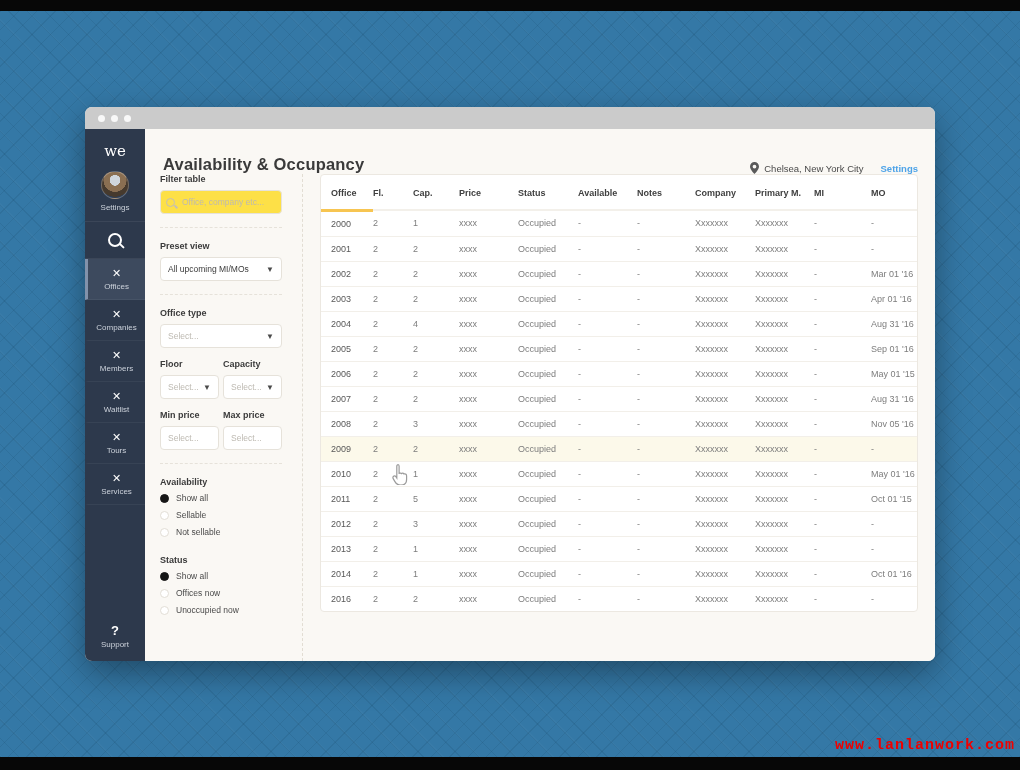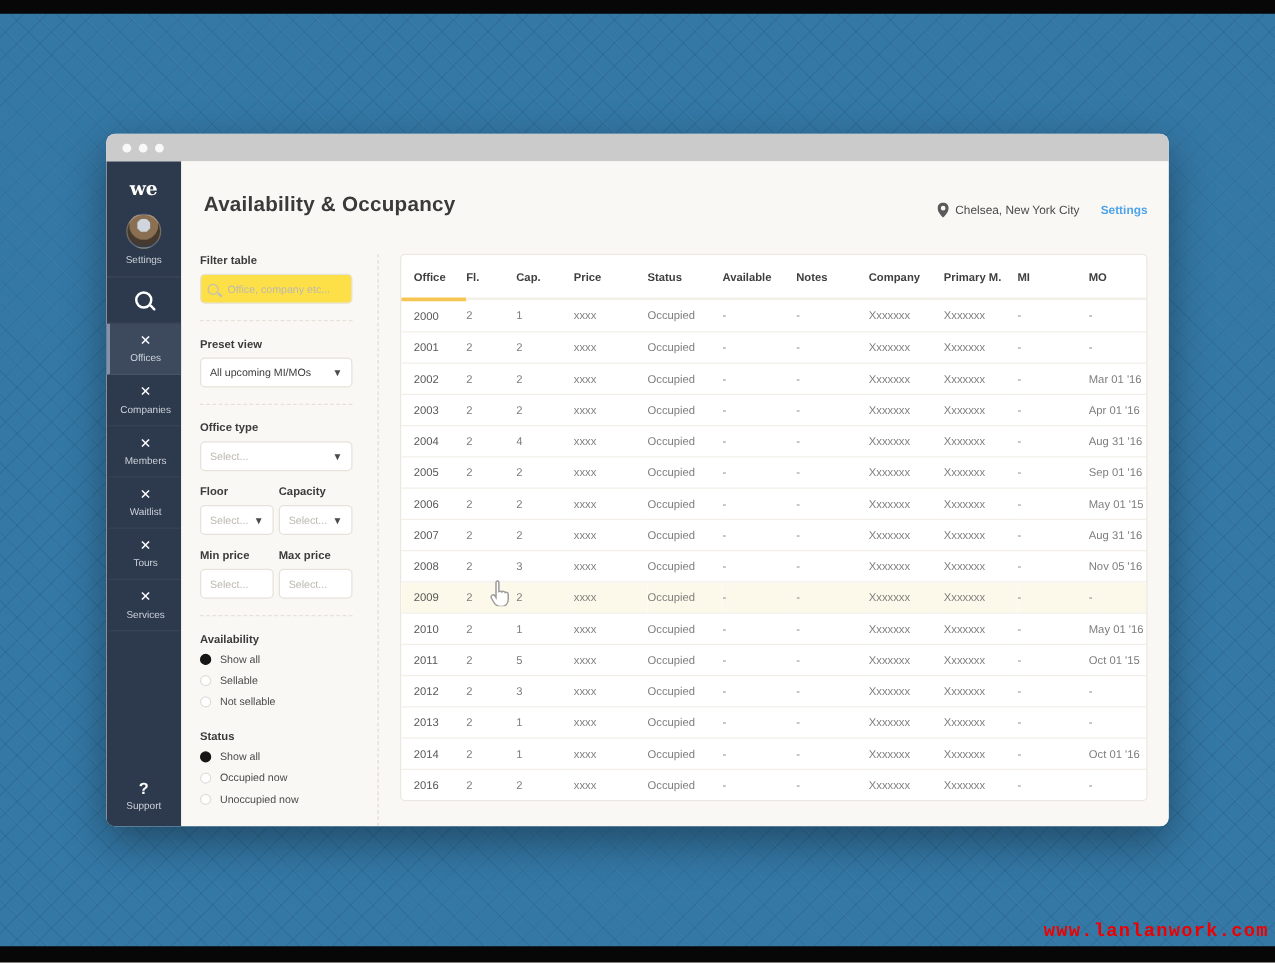--- a/index.html
+++ b/index.html
@@ -30,21 +30,21 @@
     border-radius:7px;overflow:hidden;background:#faf8f4;
     box-shadow:0 12px 34px rgba(0,0,0,.38);
   }
   .titlebar{height:22px;background:#cbcbcb;display:flex;align-items:center;padding-left:13px;gap:6px}
   .tdot{width:7px;height:7px;border-radius:50%;background:#fdfdfd;opacity:.9}
   .win-body{display:flex;height:532px;overflow:hidden}
 
   
   .sidebar{width:60px;background:#2d394c;display:flex;flex-direction:column;flex-shrink:0}
   .sb-top{padding-top:13px;text-align:center;border-bottom:1px solid rgba(255,255,255,.07);padding-bottom:9px}
-  .sb-logo{font-family:"DejaVu Serif","Liberation Serif",serif;font-weight:bold;color:#fff;font-size:15px}
+  .sb-logo{font-family:"DejaVu Serif","Liberation Serif",serif;font-weight:normal;color:#fff;font-size:15px}
   .sb-avatar{width:26px;height:26px;border-radius:50%;margin:11px auto 4px;
     background:radial-gradient(circle at 50% 32%, #cfd6dd 0 24%, #8a6f52 25% 52%, #463a2e 53% 74%, #2f3d52 75%);
     border:1px solid rgba(255,255,255,.25)}
   .sb-user-label{font-size:8px;color:#ccd2db}
   .sb-search{height:36px;display:flex;align-items:center;justify-content:center;border-bottom:1px solid rgba(255,255,255,.07);cursor:pointer}
   .mag{width:10px;height:10px;border:2px solid #fff;border-radius:50%;position:relative;display:inline-block}
   .mag::after{content:"";position:absolute;width:2px;height:6px;background:#fff;transform:rotate(-45deg);right:-3px;bottom:-4px;border-radius:1px}
   .sb-item{height:41px;display:flex;flex-direction:column;align-items:center;justify-content:center;
     border-left:3px solid transparent;border-bottom:1px solid rgba(255,255,255,.05);cursor:pointer;box-sizing:border-box}
   .sb-item .x{color:#fff;font-size:11px;line-height:11px}
@@ -56,21 +56,21 @@
   .sb-support .lbl{font-size:8px;color:#ccd2db;margin-top:2px}
 
   
   .main{flex:1;display:flex;flex-direction:column;overflow:hidden;background:#faf8f4}
   .main-header{display:flex;justify-content:space-between;align-items:flex-end;padding:26px 17px 0 18px}
   .page-title{font-size:16.5px;font-weight:bold;color:#3a3a3a;letter-spacing:.2px}
   .hdr-right{display:flex;align-items:center;gap:5px;padding-top:4px}
   .loc-text{font-size:9.5px;color:#4a4a4a}
   .hdr-settings{font-size:9.5px;font-weight:bold;color:#4da3e8;margin-left:12px;cursor:pointer}
 
-  .content{display:flex;margin-top:29px;flex:1;overflow:hidden}
+  .content{display:flex;flex:1;overflow:hidden}
 
   
   .filters{width:158px;box-sizing:border-box;padding:0 20px 0 15px;border-right:1px dashed #e2ddd3;flex-shrink:0}
   .flabel{font-size:9px;font-weight:bold;color:#3b3b3b;margin-bottom:6px}
   .finput{height:24px;background:#fde047;border:1px solid #e6e2da;border-radius:4px;display:flex;align-items:center;padding:0 5px;box-sizing:border-box;gap:5px}
   .finput input{border:none;outline:none;width:100%;font-size:8.5px;color:#3b3b3b;font-family:inherit;background:transparent}
   .finput input::placeholder{color:#bdb9b1}
   .mag-sm{width:7px;height:7px;border:1.5px solid #c3bfb7;border-radius:50%;position:relative;display:inline-block;flex-shrink:0}
   .mag-sm::after{content:"";position:absolute;width:1.5px;height:4px;background:#c3bfb7;transform:rotate(-45deg);right:-2px;bottom:-3px}
   .fselect{height:24px;background:#fff;border:1px solid #e6e2da;border-radius:4px;display:flex;align-items:center;justify-content:space-between;padding:0 7px;box-sizing:border-box;font-size:8.5px;cursor:pointer}
@@ -243,21 +243,21 @@
           <div class="fgap"></div>
 
           <div class="flabel">Status</div>
           <div id="status-radios">
               <div class="radio-row">
                 <span class="radio sel"></span>
                 <span class="radio-lbl">Show all</span>
               </div>
               <div class="radio-row">
                 <span class="radio"></span>
-                <span class="radio-lbl">Occupied now</span>
+                <span class="radio-lbl">Offices now</span>
               </div>
               <div class="radio-row">
                 <span class="radio"></span>
                 <span class="radio-lbl">Unoccupied now</span>
               </div>
             </div>
         </div>
 
         <div class="table-card">
           <table>

